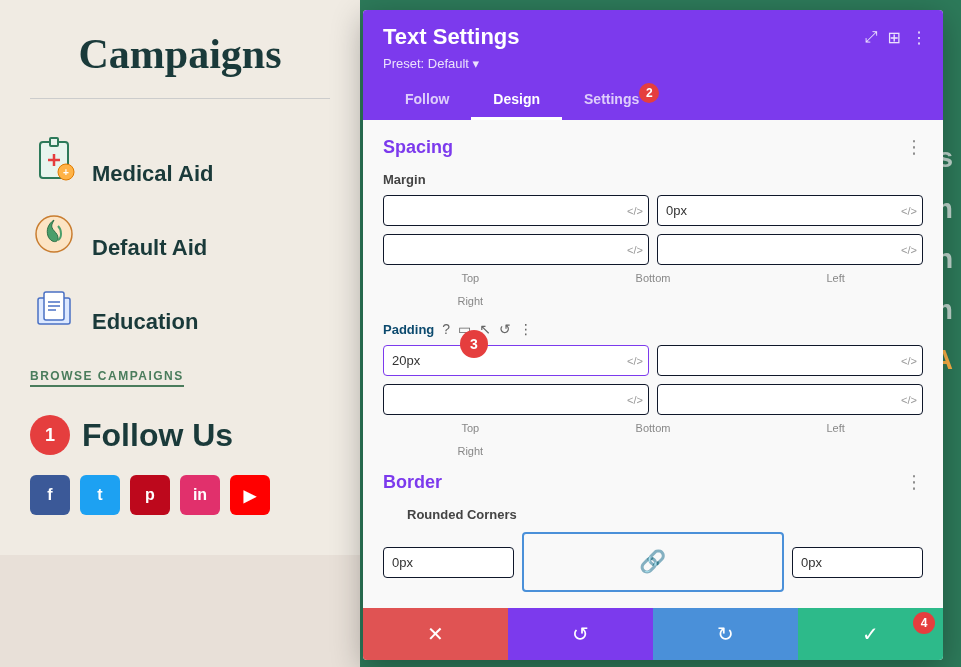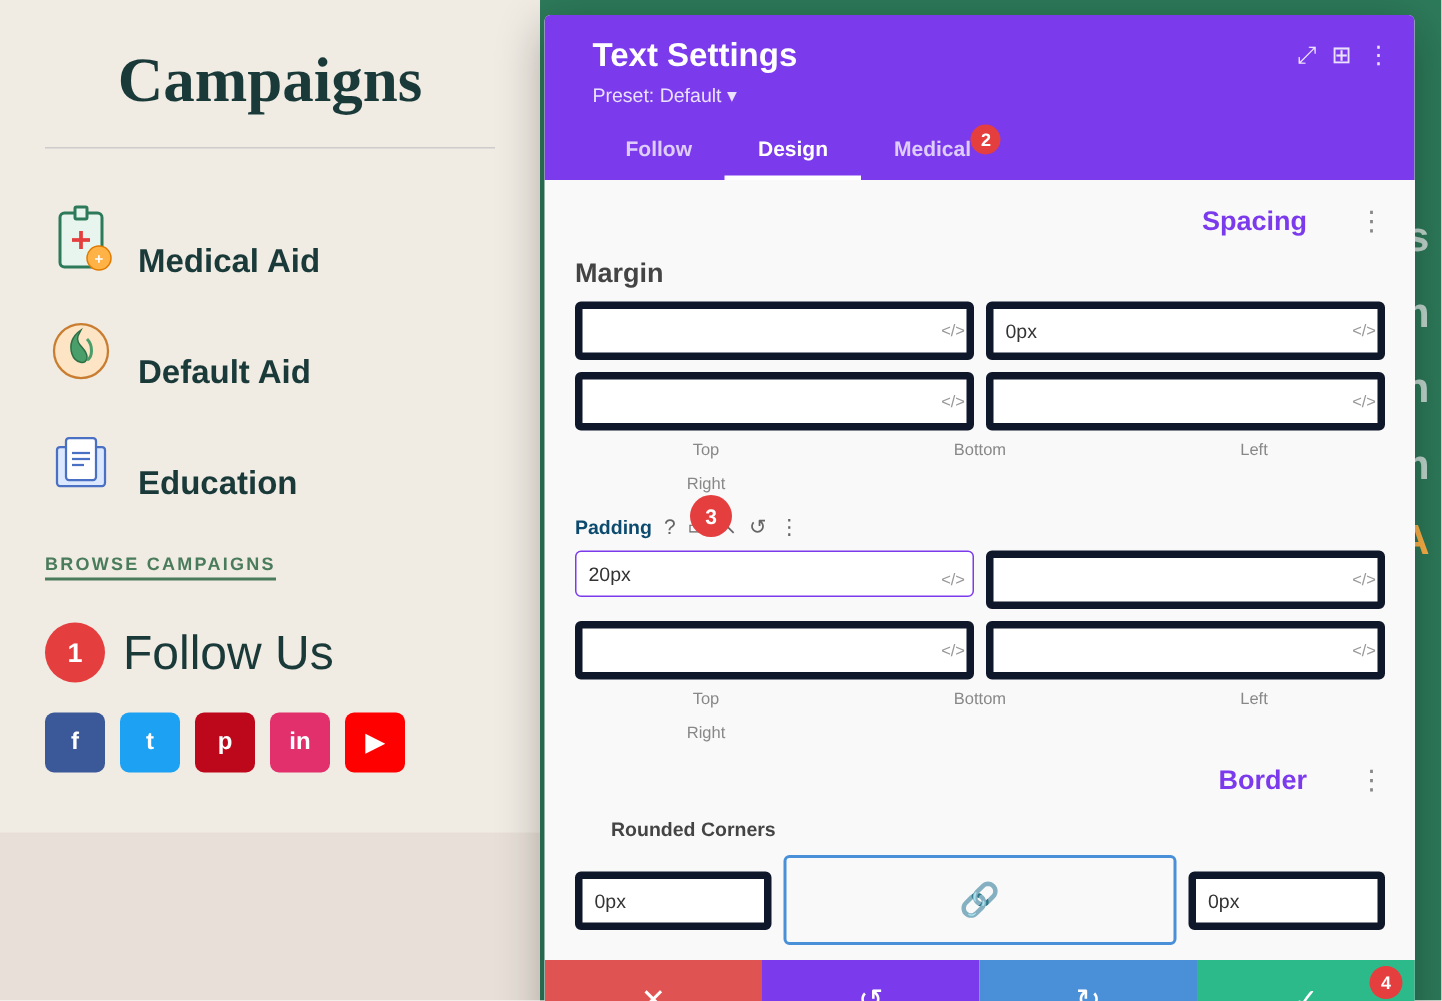--- a/index.html
+++ b/index.html
@@ -91,21 +91,21 @@
       font-size: 18px;
       font-weight: 700;
       display: flex;
       align-items: center;
       justify-content: center;
       flex-shrink: 0;
     }
 
     .follow-us-text {
       font-size: 32px;
-      font-weight: 400;
+      font-weight: 700;
       color: #1a3a3a;
     }
 
     .social-icons {
       display: flex;
       gap: 10px;
     }
 
     .social-btn {
       width: 40px;
@@ -148,21 +148,21 @@
       top: 10px;
       width: 580px;
       background: white;
       border-radius: 4px;
       overflow: hidden;
       box-shadow: 0 8px 32px rgba(0,0,0,0.3);
     }
 
     .modal-header {
       background: #7c3aed;
-      padding: 14px 16px 0 32px;
+      padding: 14px 16px 0 20px;
     }
 
     .modal-header-top {
       display: flex;
       align-items: center;
       justify-content: space-between;
       margin-bottom: 6px;
     }
 
     .modal-title {
@@ -228,52 +228,51 @@
     .modal-body {
       padding: 16px 20px;
       background: #f9f9f9;
       max-height: 520px;
       overflow-y: auto;
     }
 
     .section-header {
       display: flex;
       align-items: center;
-      justify-content: flex-end;
+      justify-content: space-between;
       margin-bottom: 14px;
-      gap: 34px;
     }
 
     .section-title {
       color: #7c3aed;
       font-size: 18px;
       font-weight: 600;
     }
 
     .section-menu-icon {
       color: #888;
       font-size: 18px;
       cursor: pointer;
     }
 
     .field-label {
-      font-size: 18px;
+      font-size: 13px;
       font-weight: 600;
       color: #444;
       margin-bottom: 8px;
     }
 
     .input-group {
       position: relative;
     }
 
     .input-box {
       width: 100%;
       padding: 7px 28px 7px 8px;
-      border: 5px solid #0f172a;
+      border: 1px solid #0f172a;
       border-radius: 4px;
       background: white;
       font-size: 13px;
       color: #333;
     }
 
     .input-box.active-border {
       border: 1.5px solid #7c3aed;
     }
 
@@ -483,21 +482,21 @@
     </div>
     <div class="modal-preset">Preset: Default ▾</div>
     <div class="modal-tabs">
       <div class="modal-tab">
         <span>Follow</span>
       </div>
       <div class="modal-tab active">
         <span>Design</span>
       </div>
       <div class="modal-tab" style="position:relative;">
-        <span>Medical</span>
+        <span>Settings</span>
         <span class="tab-badge">2</span>
       </div>
     </div>
   </div>
 
   <div class="modal-body">
 
     <div class="section-header">
       <span class="section-title">Spacing</span>
       <span class="section-menu-icon">⋮</span>

